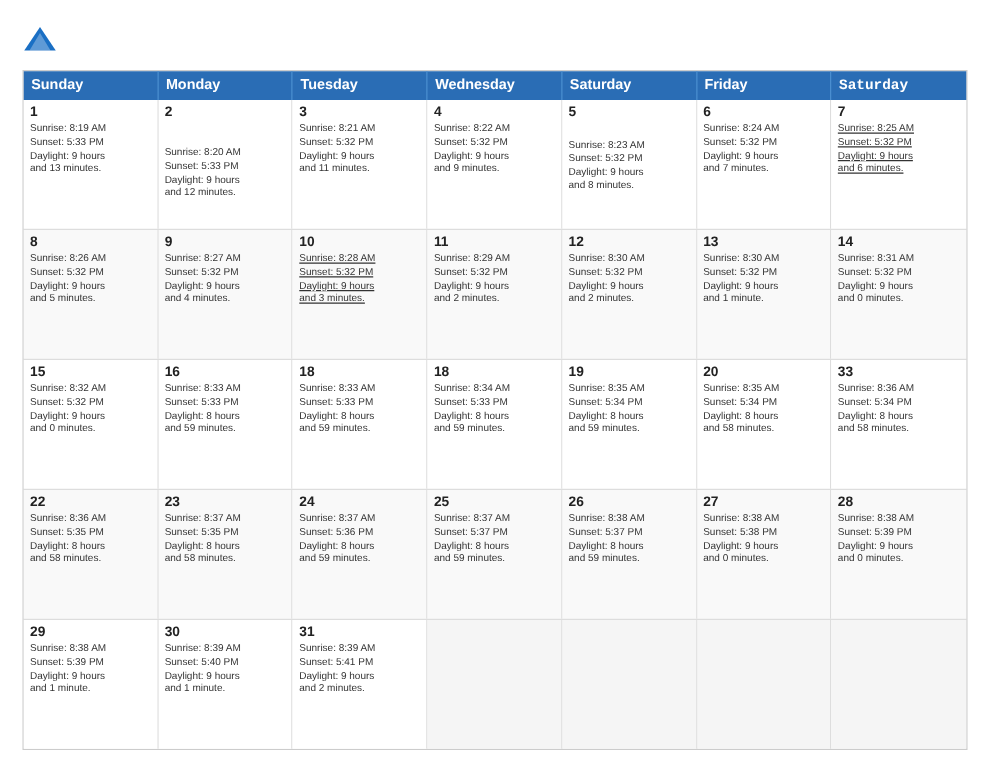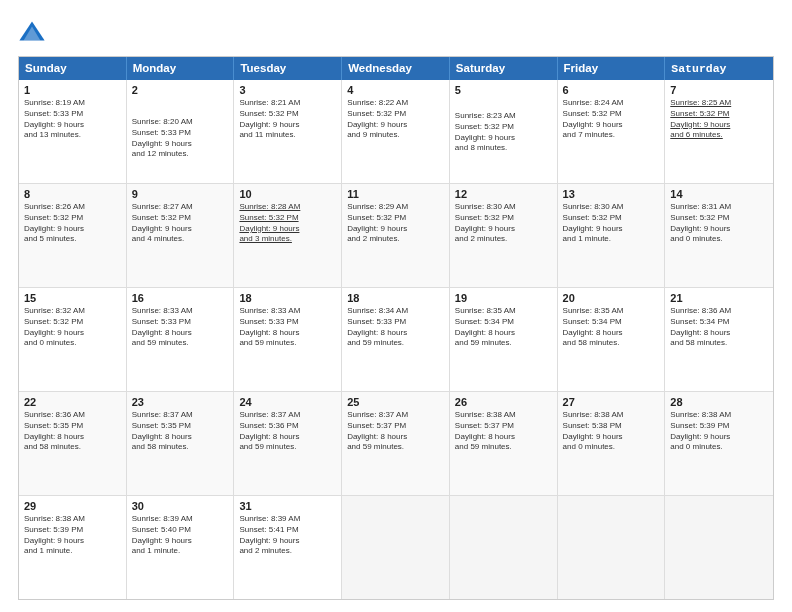--- a/index.html
+++ b/index.html
@@ -282,21 +282,21 @@
 and 59 minutes.</div>
           </div>
           <div class="cal-cell">
             <span class="day-num">20</span>
             <div class="cell-text" style="white-space: pre-line;">Sunrise: 8:35 AM
 Sunset: 5:34 PM
 Daylight: 8 hours
 and 58 minutes.</div>
           </div>
           <div class="cal-cell">
-            <span class="day-num">21</span>
+            <span class="day-num">33</span>
             <div class="cell-text" style="white-space: pre-line;">Sunrise: 8:36 AM
 Sunset: 5:34 PM
 Daylight: 8 hours
 and 58 minutes.</div>
           </div>
         </div>
         <div class="cal-row">
           <div class="cal-cell shade">
             <span class="day-num">22</span>
             <div class="cell-text" style="white-space: pre-line;">Sunrise: 8:36 AM

